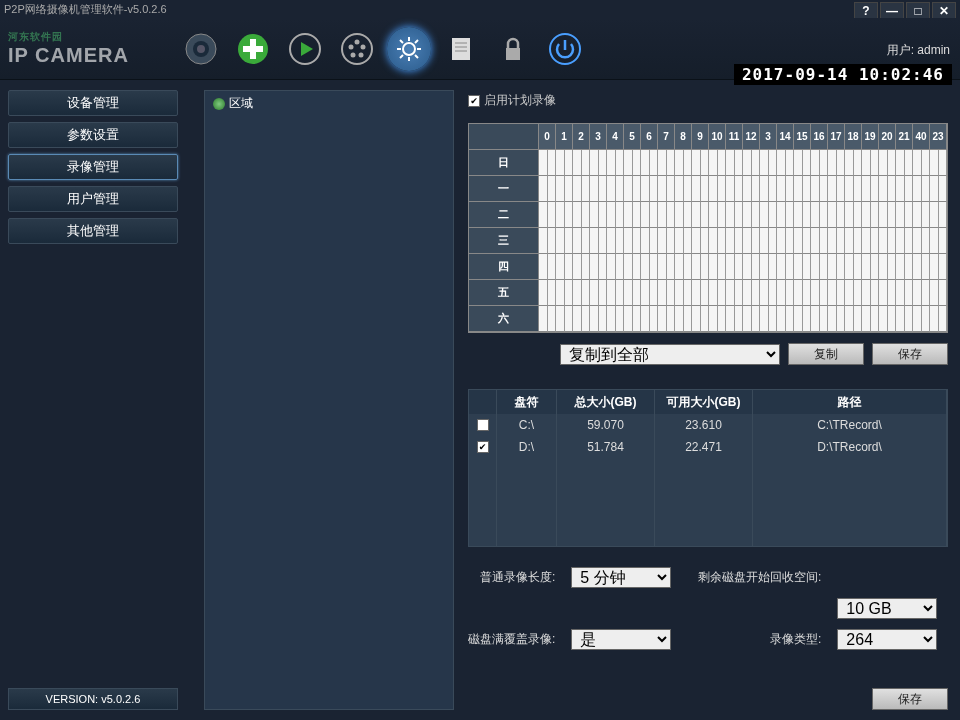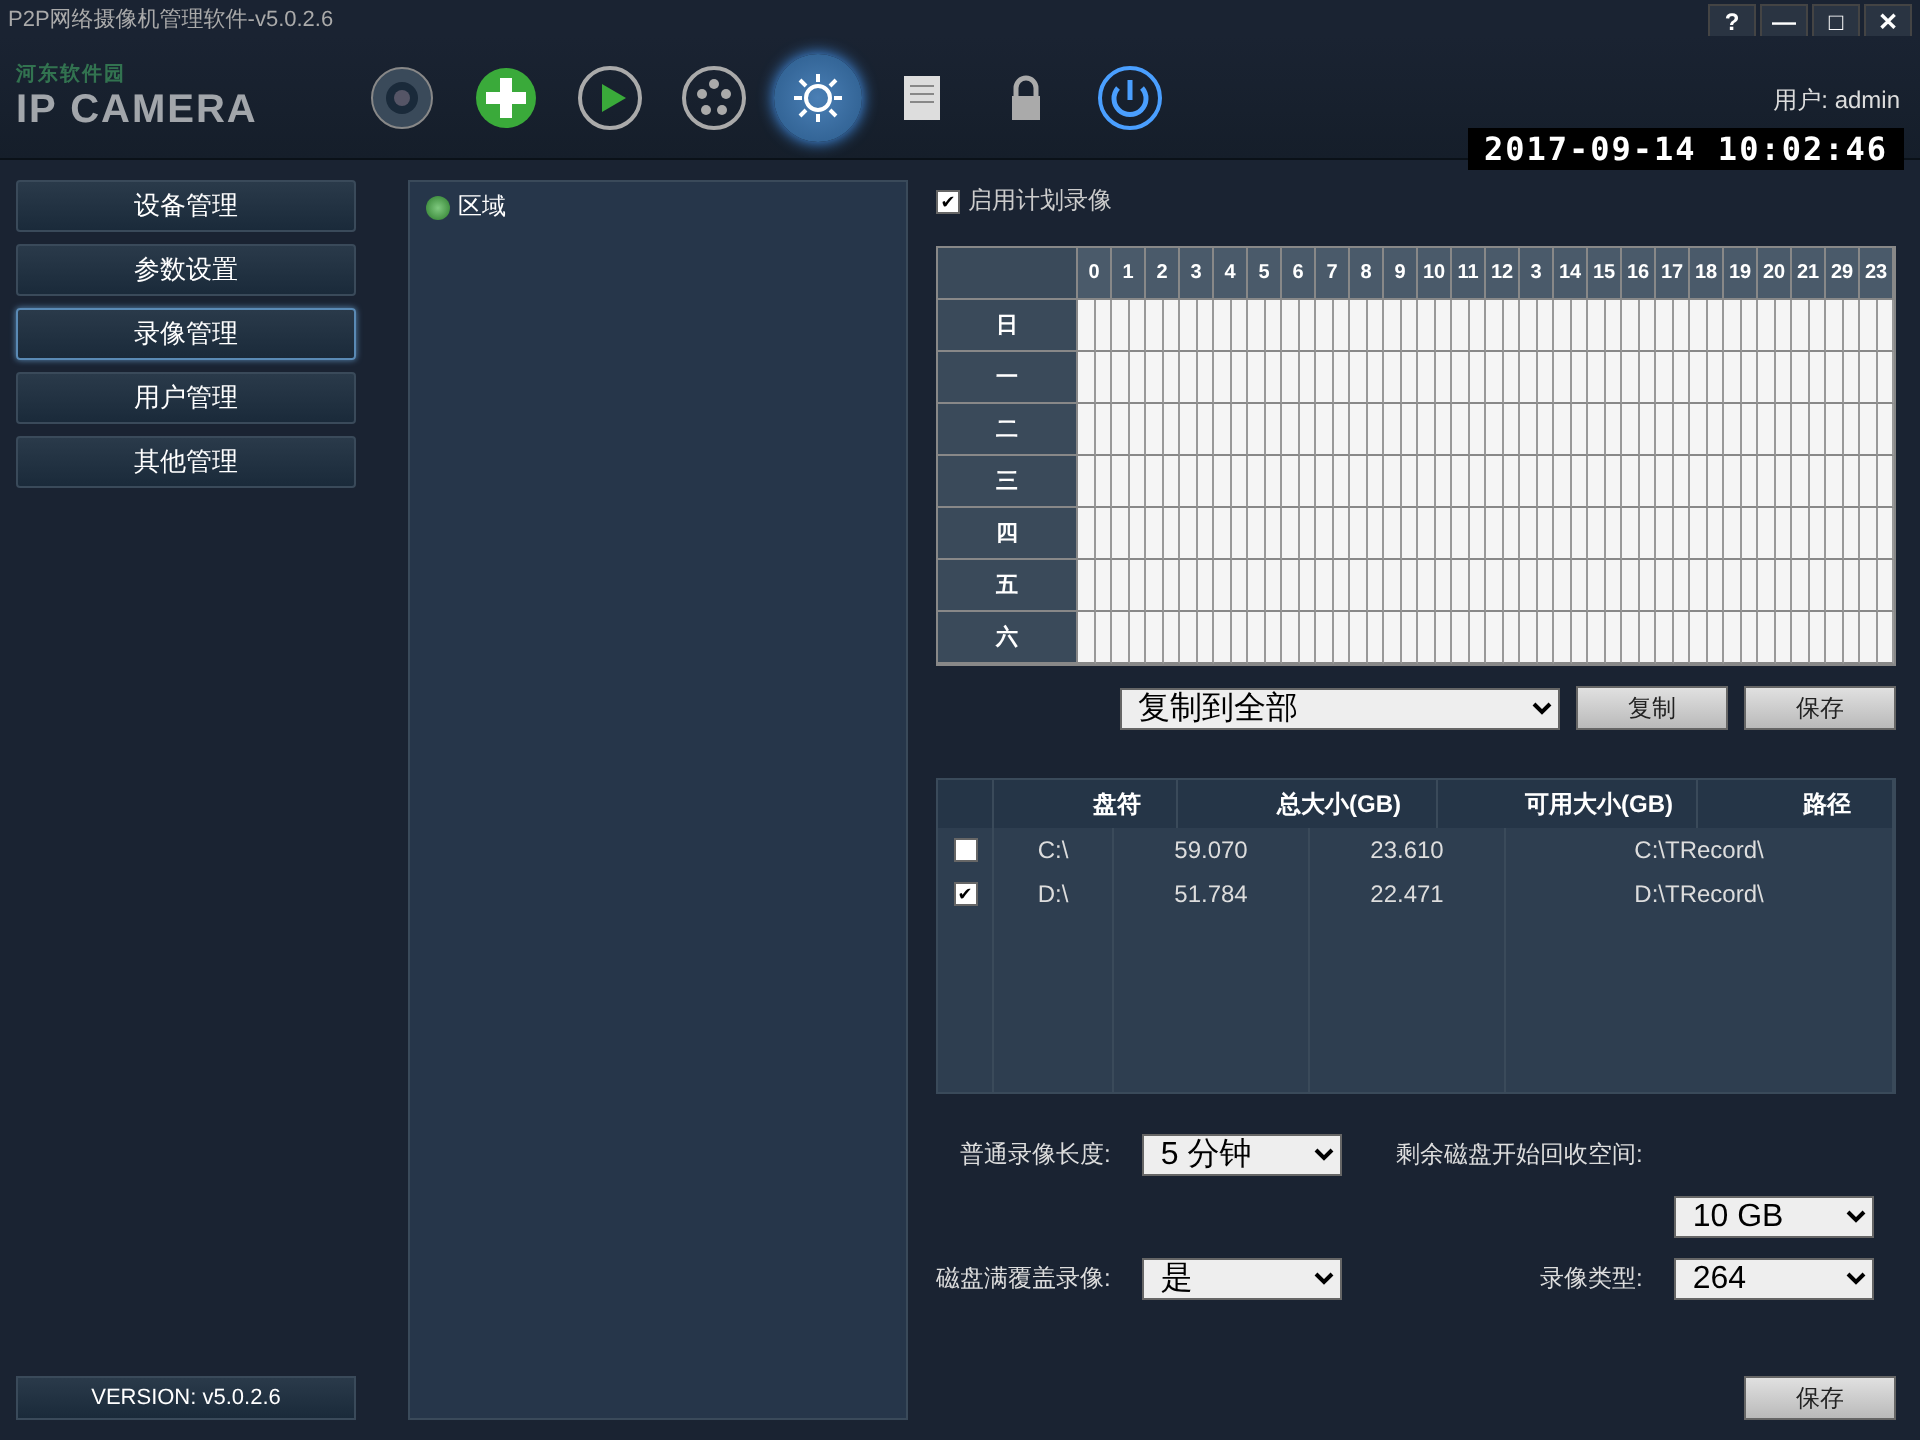--- a/index.html
+++ b/index.html
@@ -46,21 +46,21 @@
 .sched-hour { width: 17px; font-size: 10px; }
 .sched-halfhour { width: 8.5px; border-right: 1px solid #999; background: #f5f5f5; }
 .sched-body .sched-label { background: #3a4a5a; }
 
 .sched-actions { display: flex; justify-content: flex-end; gap: 8px; margin-top: 10px; align-items: center; }
 .sel { background: #eee; border: 1px solid #666; height: 21px; padding: 0 4px; font-size: 16px; min-width: 120px; }
 .btn { background: linear-gradient(#e0e0e0,#bababa); border: 1px solid #666; height: 22px; min-width: 76px; display: inline-flex; align-items: center; justify-content: center; color: #222; font-size: 12px; }
 
 
 .disk-table { margin-top: 24px; border: 1px solid #3a4a5a; }
-.dt-head { display: flex; background: #253547; color: #fff; font-weight: bold; font-size: 12px; height: 24px; align-items: center; gap: 32px; }
+.dt-head { display: flex; background: #253547; color: #fff; font-weight: bold; font-size: 12px; height: 24px; align-items: center; }
 .dt-head > div, .dt-row > div { border-right: 1px solid #3a4a5a; height: 100%; display: flex; align-items: center; justify-content: center; padding: 0 4px; }
 .dt-row { display: flex; height: 22px; background: #2e3e50; color: #ddd; font-size: 12px; }
 .dt-row.empty { background: #2e3e50; }
 .col-chk { width: 28px; }
 .col-drive { width: 60px; }
 .col-total { width: 98px; }
 .col-free { width: 98px; }
 .col-path { flex: 1; justify-content: flex-start; }
 
 
@@ -190,21 +190,21 @@
         <div class="sched-cell sched-hour">12</div>
         <div class="sched-cell sched-hour">3</div>
         <div class="sched-cell sched-hour">14</div>
         <div class="sched-cell sched-hour">15</div>
         <div class="sched-cell sched-hour">16</div>
         <div class="sched-cell sched-hour">17</div>
         <div class="sched-cell sched-hour">18</div>
         <div class="sched-cell sched-hour">19</div>
         <div class="sched-cell sched-hour">20</div>
         <div class="sched-cell sched-hour">21</div>
-        <div class="sched-cell sched-hour">29</div>
+        <div class="sched-cell sched-hour">40</div>
         <div class="sched-cell sched-hour">23</div>
     </div>
     <div id="sched-body">
         <div class="sched-row sched-body">
           <div class="sched-cell sched-label">日</div>
           <div class="sched-cell sched-halfhour"></div>
           <div class="sched-cell sched-halfhour"></div>
           <div class="sched-cell sched-halfhour"></div>
           <div class="sched-cell sched-halfhour"></div>
           <div class="sched-cell sched-halfhour"></div>

